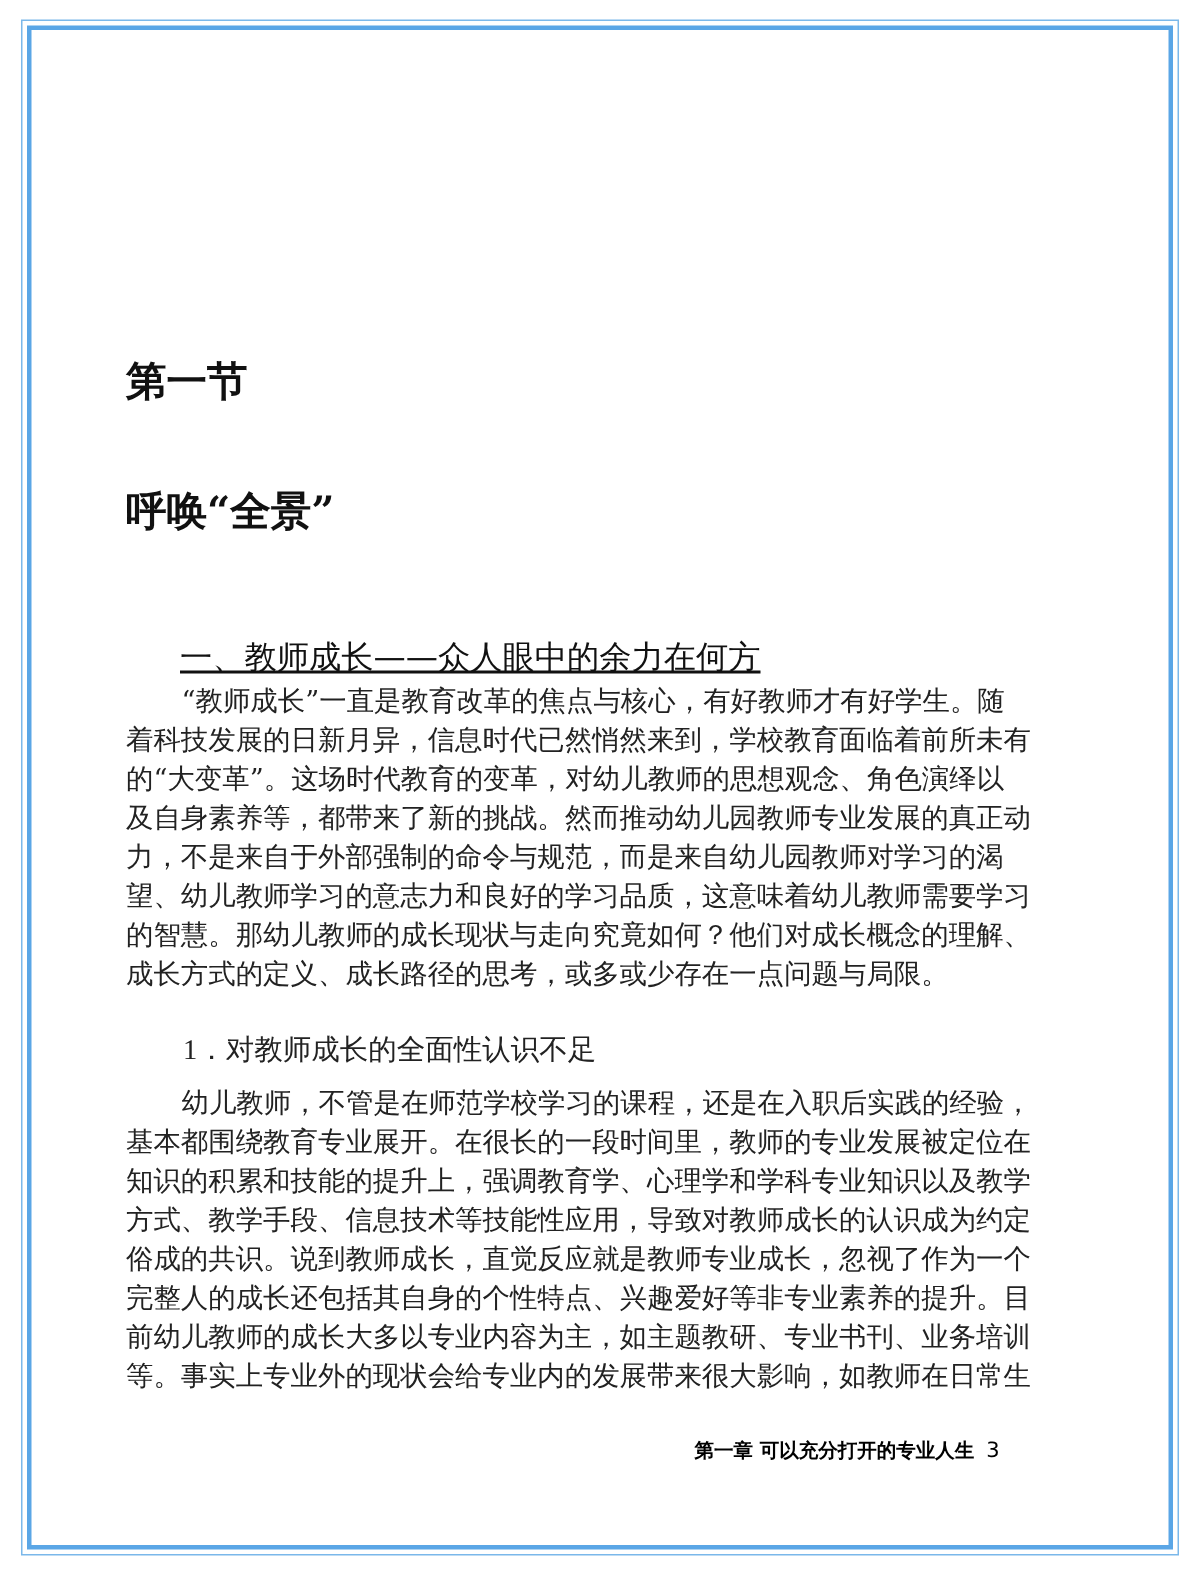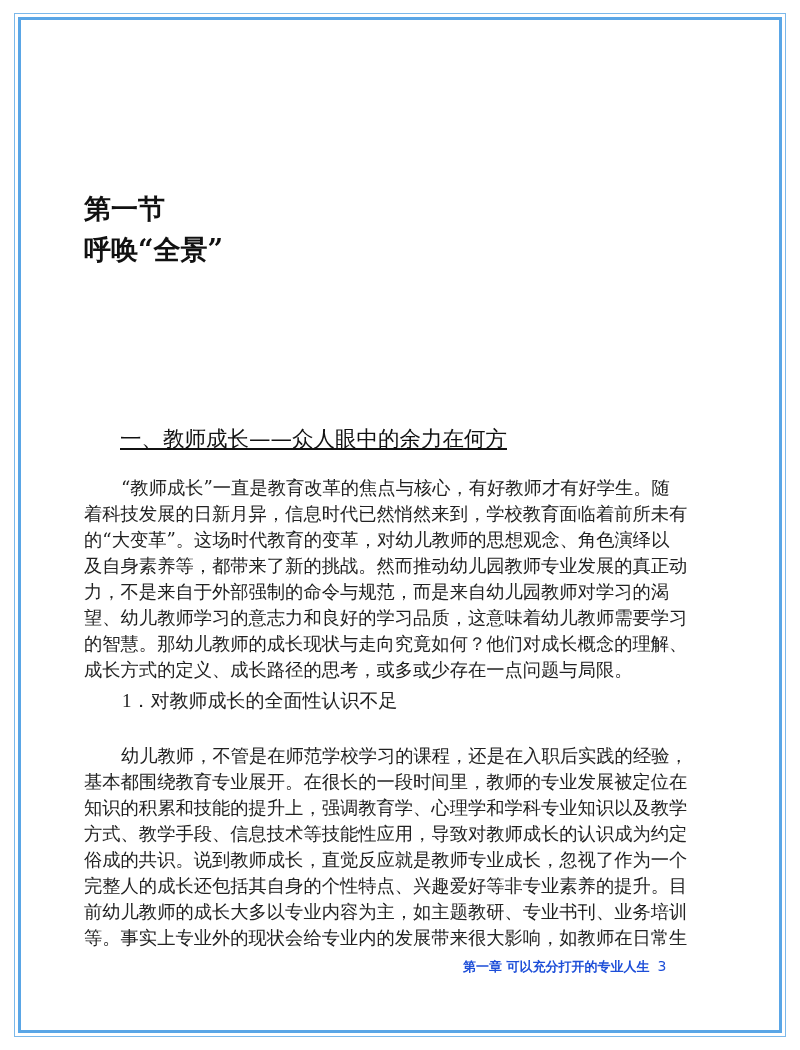--- a/index.html
+++ b/index.html
@@ -14,41 +14,41 @@
   }
   .frame-inner {
     position: absolute; left: 18px; top: 17px; width: 764px; height: 1016px;
     border: 3px solid #5aa6e6; box-sizing: border-box;
   }
   .section-heading {
     position: absolute; left: 84px; top: 188px;
     font-family: "DejaVu Serif", "Liberation Serif", serif;
     font-weight: bold; font-size: 27px; line-height: 41px; color: #111;
   }
-  .section-heading div { white-space: nowrap; }
+  .section-heading div { white-space: nowrap; margin-top: 46px; }
   .subheading {
     position: absolute; left: 120px; top: 424px;
     font-family: "DejaVu Sans", "Liberation Sans", sans-serif;
     font-size: 21.5px; line-height: 30px; color: #111; white-space: nowrap; text-decoration: underline;
   }
   .para {
     position: absolute; left: 84px; width: 594px;
     font-size: 18.3px; line-height: 26px; color: #222;
   }
   .para .line { white-space: nowrap; height: 26px; }
-  .para .indent { padding-left: 37px; margin-top: 20px; }
+  .para .indent { padding-left: 37px; }
   .item-heading {
     position: absolute; left: 122px; top: 688px;
     font-family: Liberation Serif, serif;
     font-size: 19px; line-height: 26px; color: #222; white-space: nowrap;
   }
   .footer {
     position: absolute; left: 463px; top: 958px;
     font-family: "DejaVu Sans", "Liberation Sans", sans-serif;
-    font-size: 13px; font-weight: bold; color: #1d4ed8; white-space: nowrap;
+    font-size: 13px; font-weight: bold; color: #000000; white-space: nowrap;
   }
   .footer .page-num { font-weight: normal; font-size: 14px; margin-left: 8px; }
 </style>
 </head>
 <body>
 
 <div class="frame-outer"></div>
 <div class="frame-inner"></div>
 
 <div class="section-heading">

